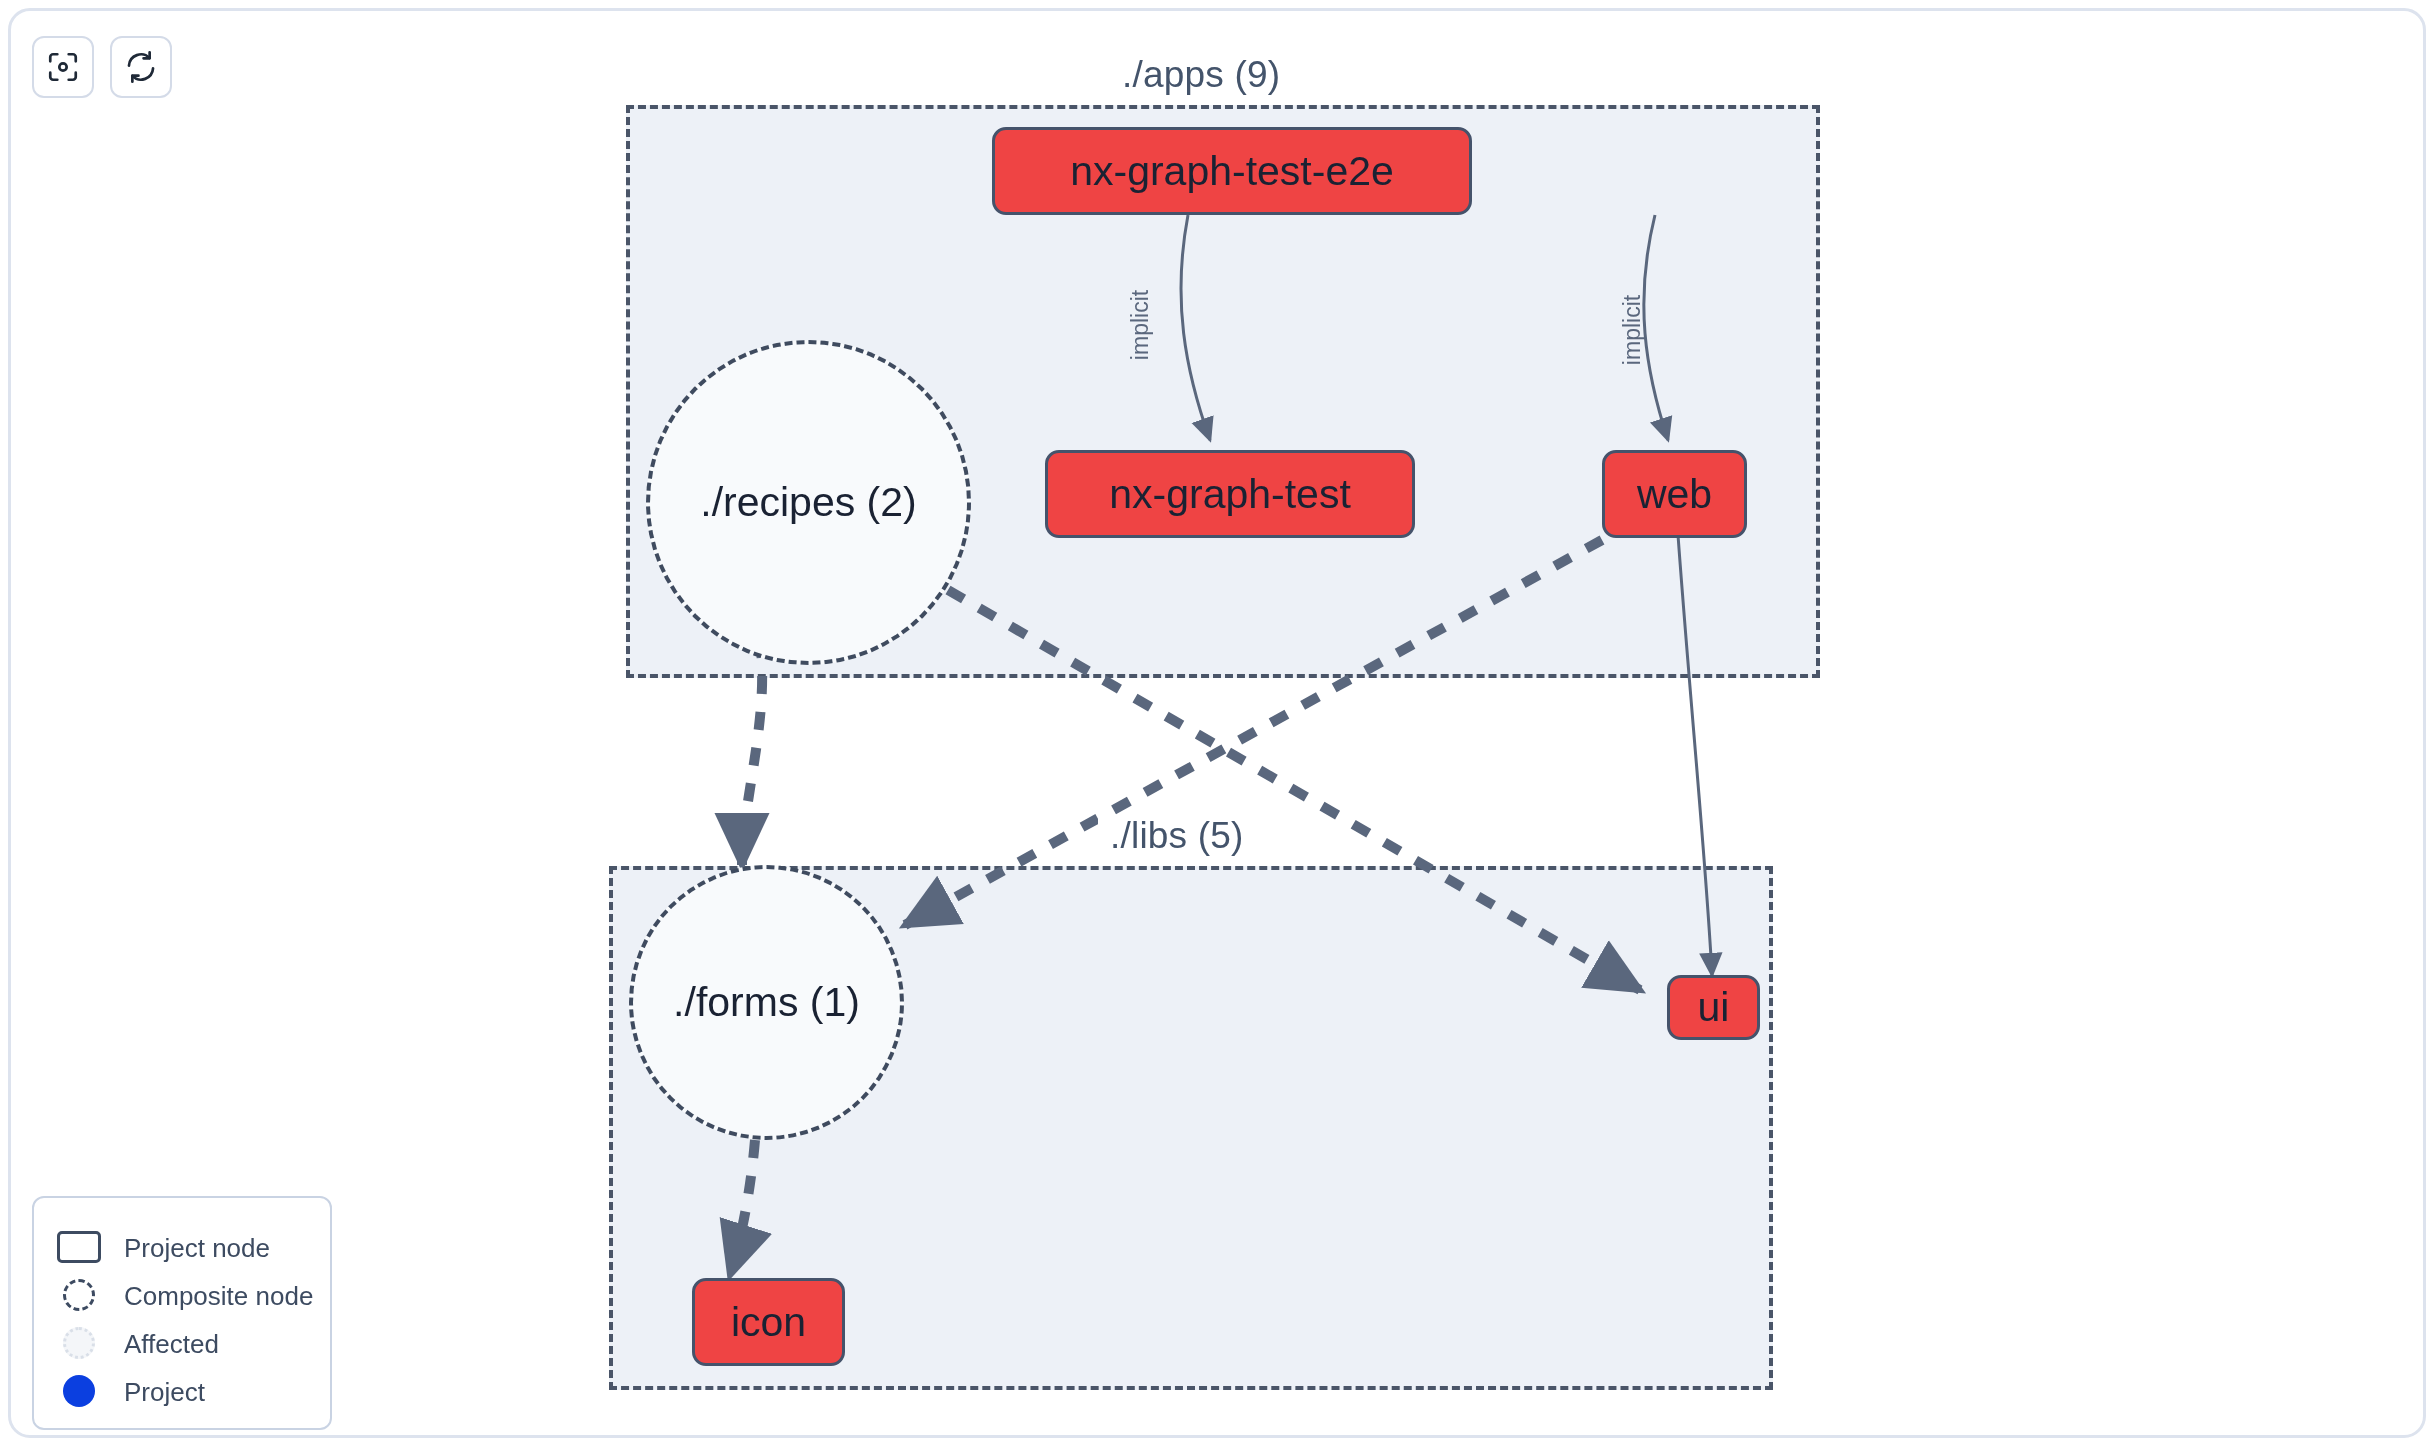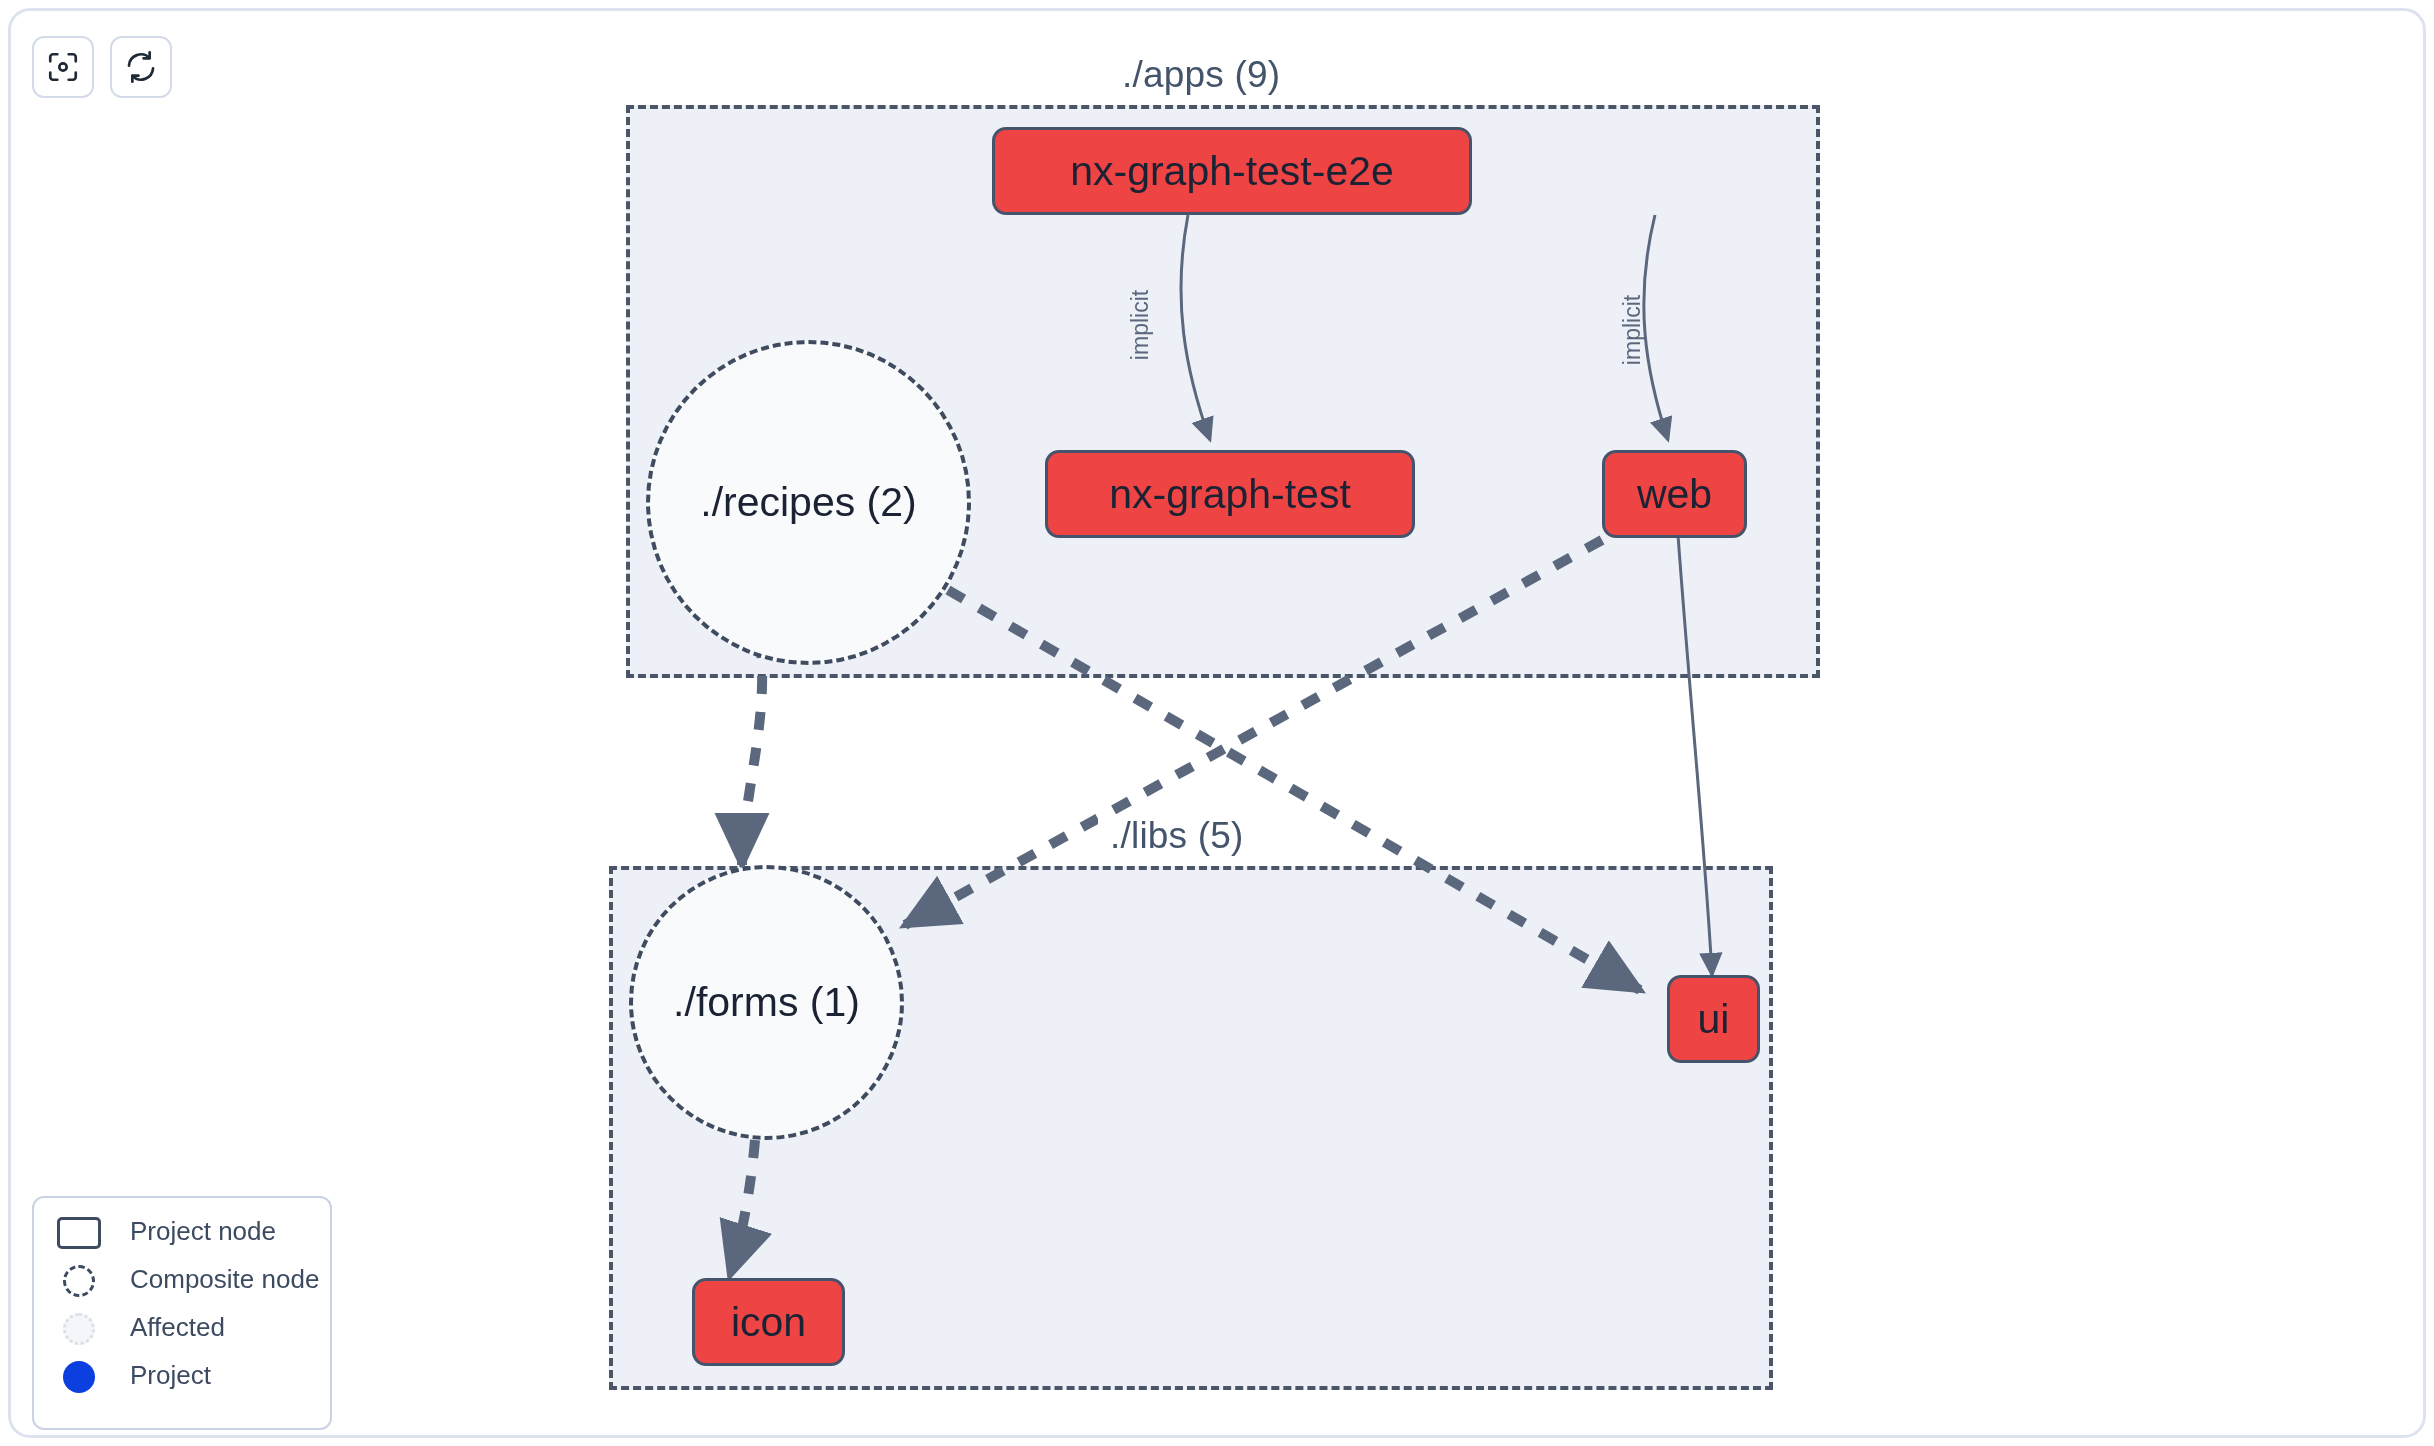--- a/index.html
+++ b/index.html
@@ -130,22 +130,22 @@
     left: 32px; top: 1196px;
     width: 300px;
     border: 2px solid #c9d3e3;
     border-radius: 12px;
     background: #ffffff;
     padding: 18px 22px 20px 22px;
     z-index: 45;
   }
   .legend-row {
     display: flex;
-    align-items: flex-start;
-    gap: 28px;
+    align-items: flex-end;
+    gap: 22px;
     height: 48px;
   }
   .legend-label {
     font-size: 26px;
     color: #3d4b61;
     white-space: nowrap;
   }
   .swatch-wrap {
     width: 46px; height: 34px;
     display: flex; align-items: center; justify-content: center;
@@ -256,21 +256,21 @@
     </div>
 
     <div class="node-rect" style="left:1602px; top:450px; width:145px; height:88px;">
       <span>web</span>
     </div>
 
     <div class="node-circle" style="left:629px; top:865px; width:275px; height:275px;">
       <span>./forms (1)</span>
     </div>
 
-    <div class="node-rect" style="left:1667px; top:975px; width:93px; height:88px;">
+    <div class="node-rect" style="left:1667px; top:975px; width:93px; height:65px;">
       <span>ui</span>
     </div>
 
     <div class="node-rect" style="left:692px; top:1278px; width:153px; height:88px;">
       <span>icon</span>
     </div>
 
   </div>
 
   <div class="legend">

